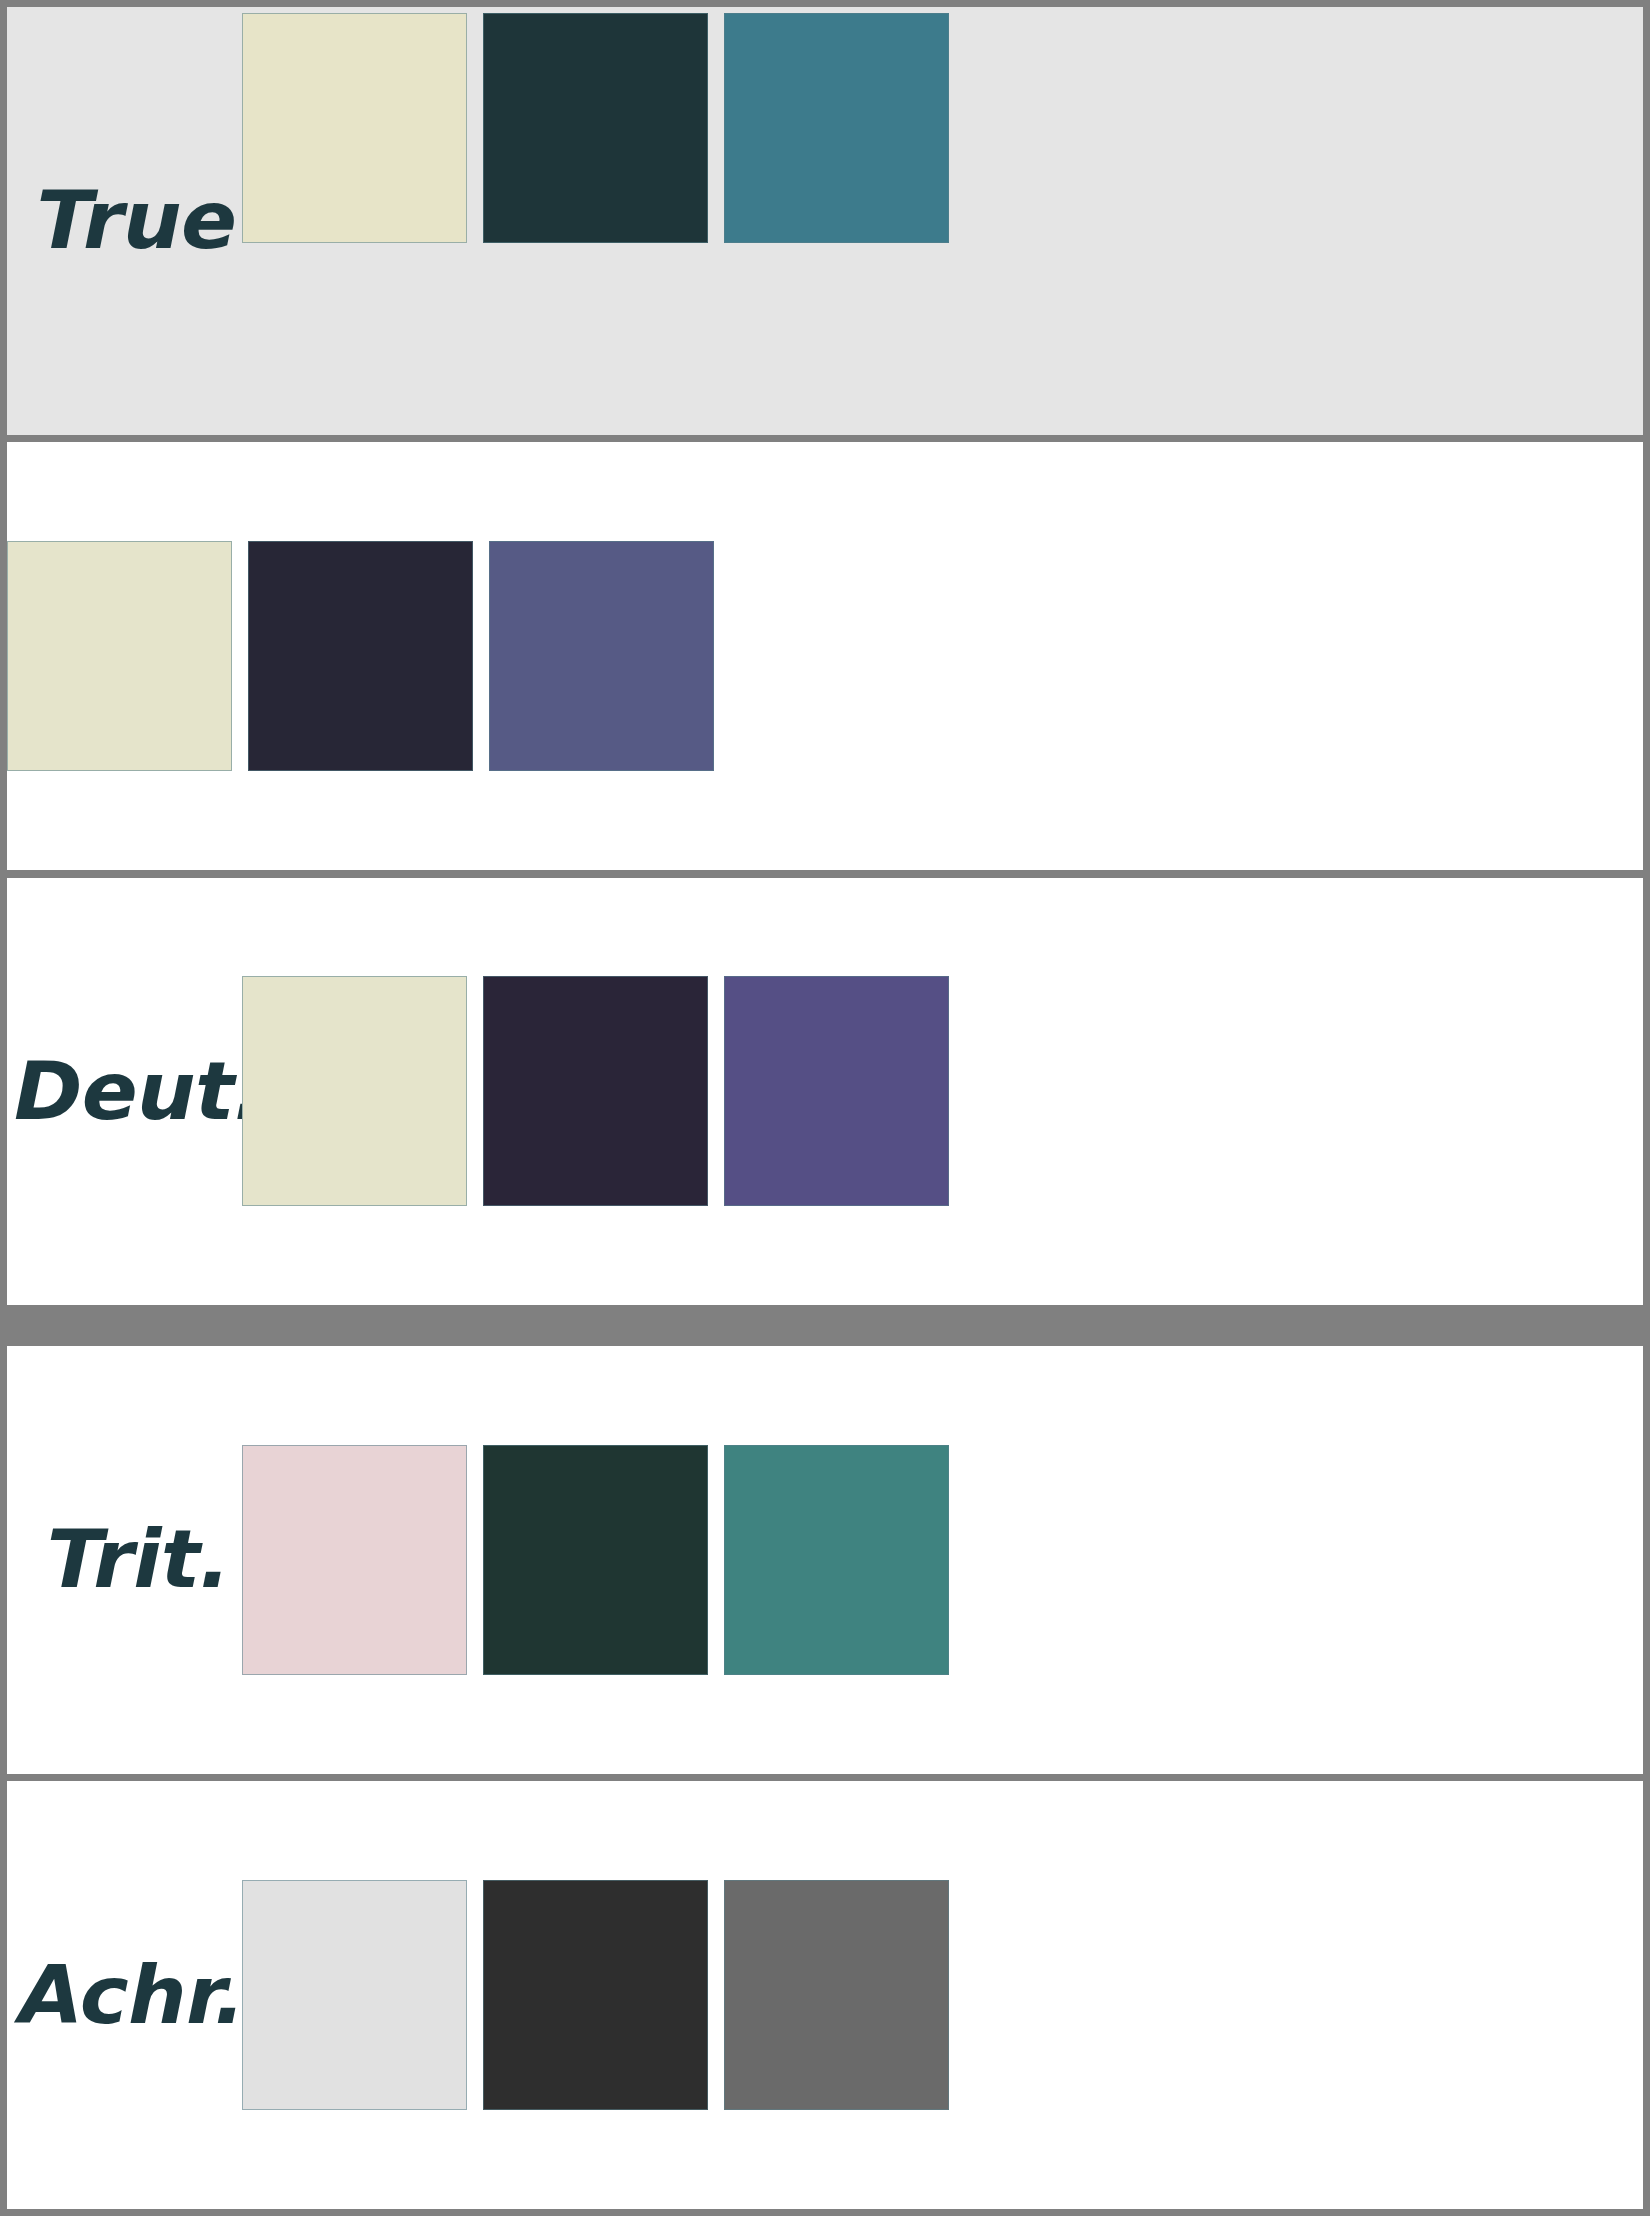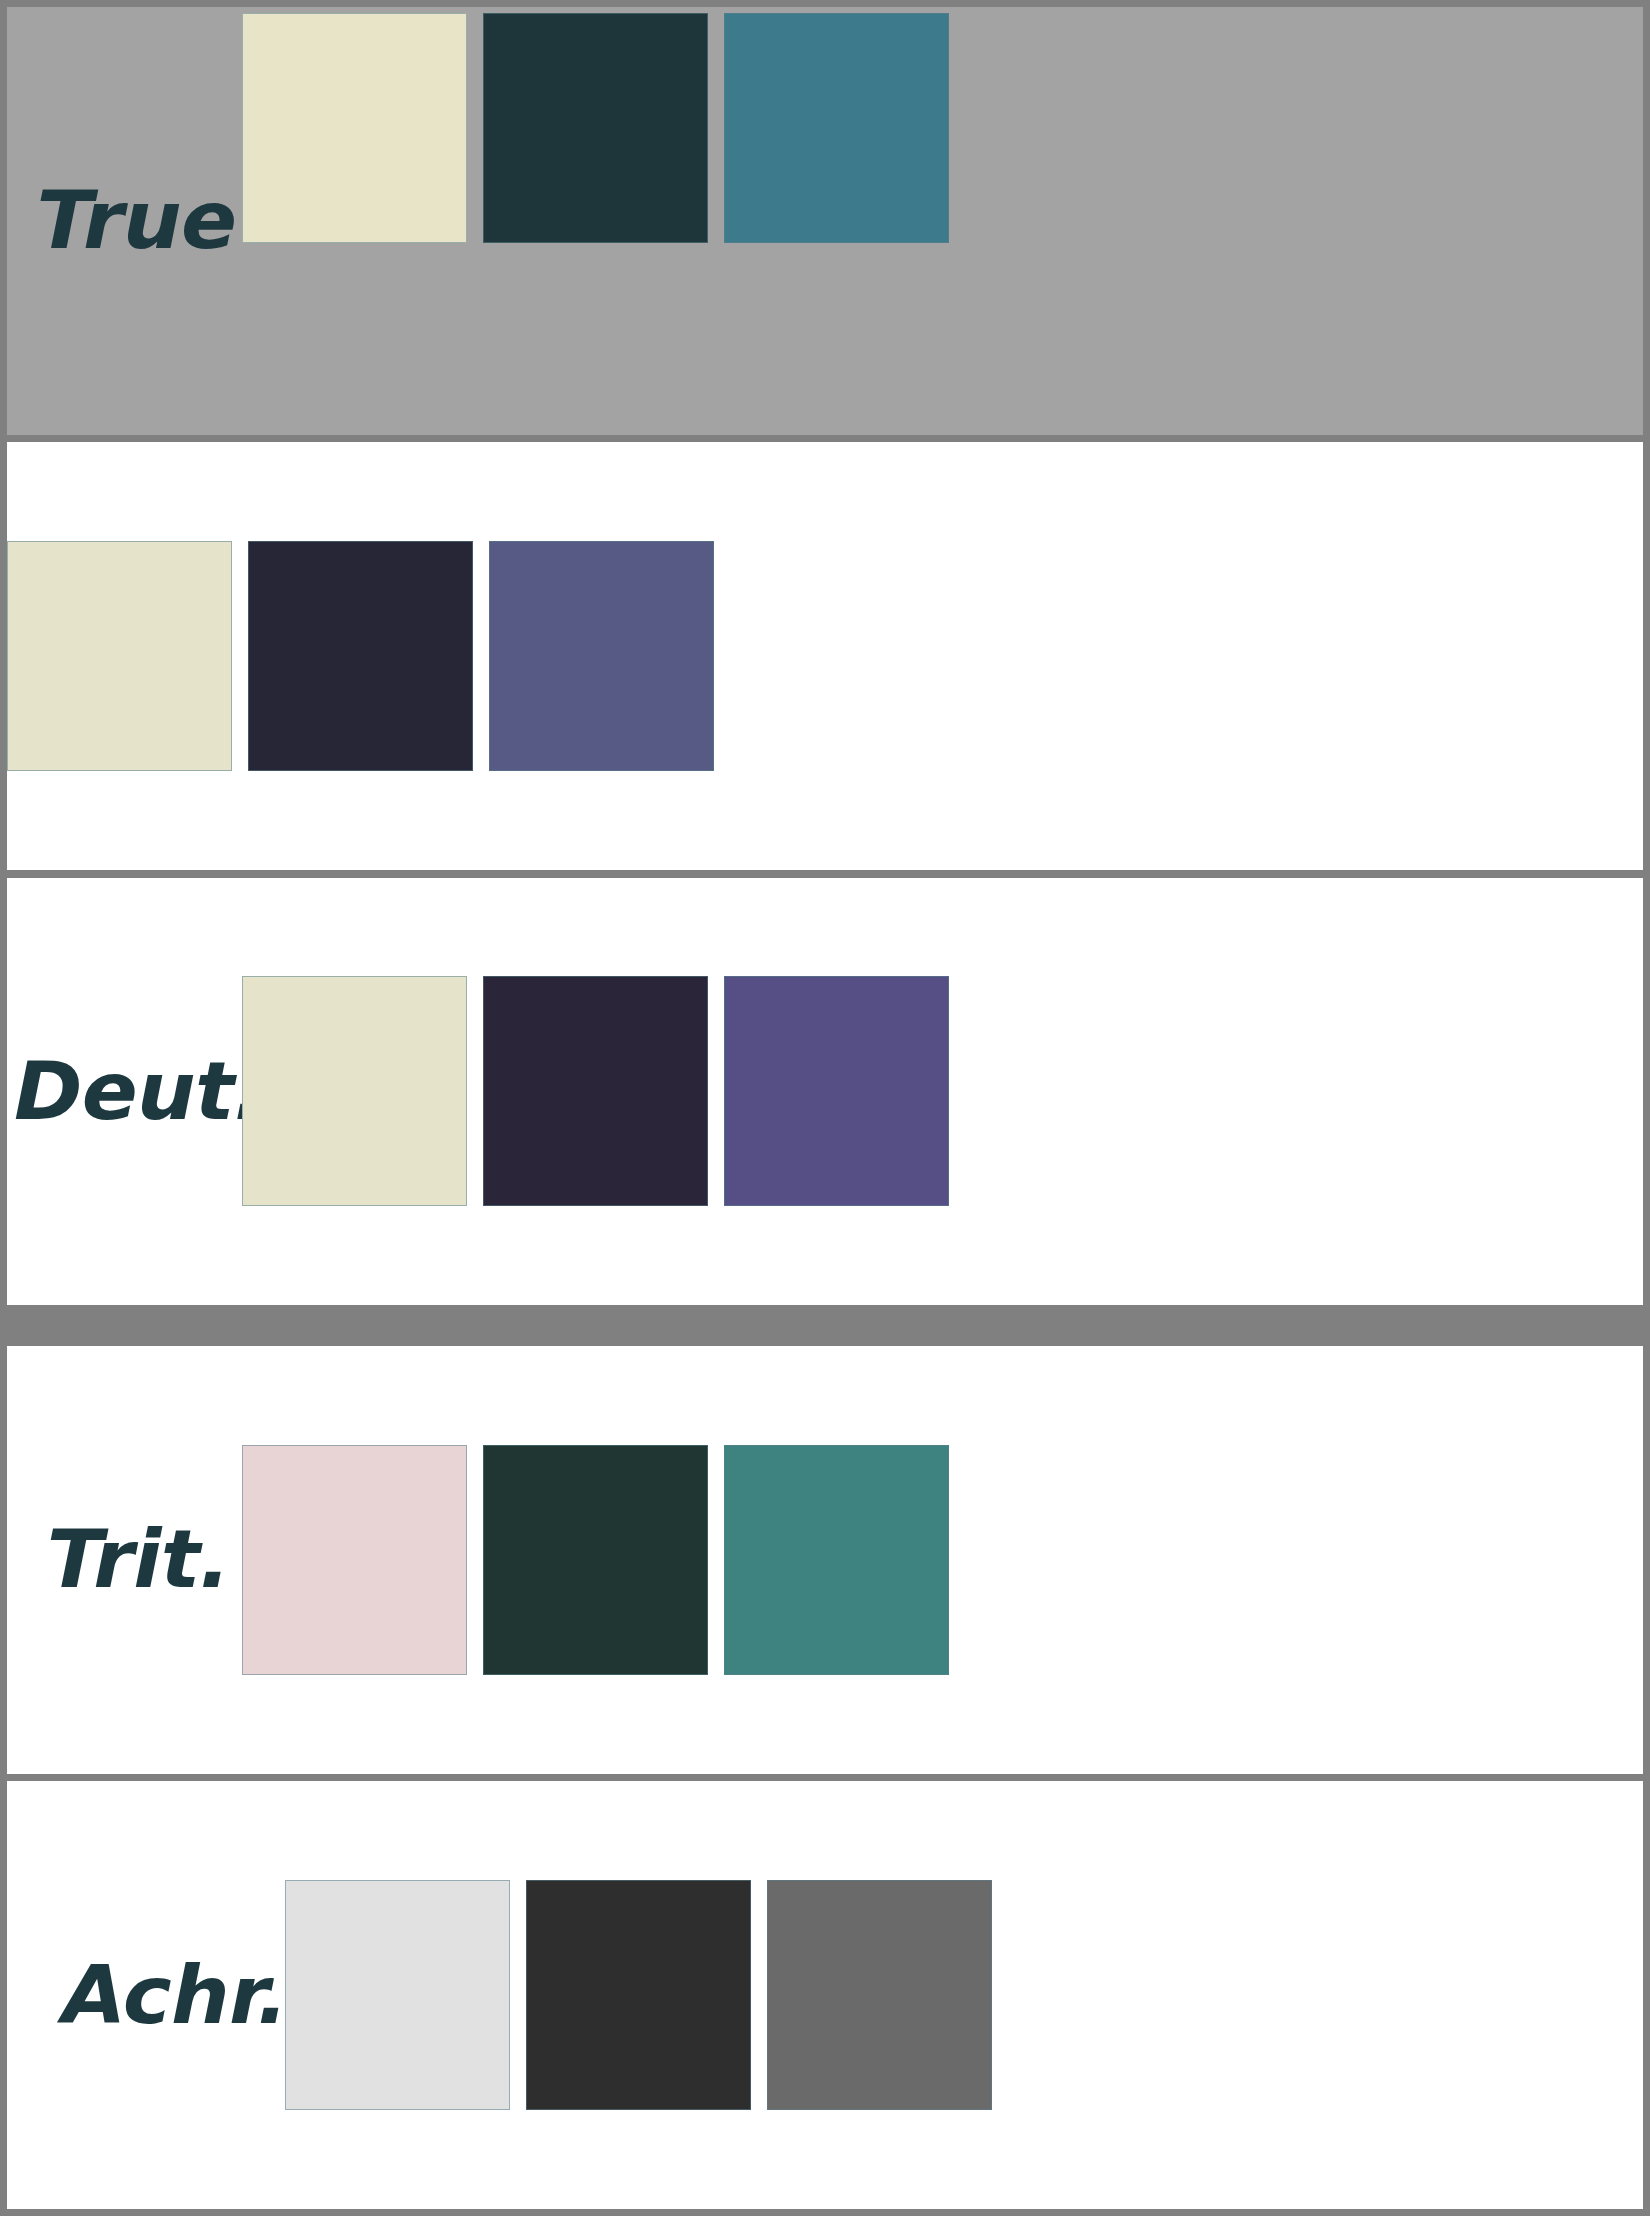--- a/index.html
+++ b/index.html
@@ -92,21 +92,21 @@
   .panel[data-row="1"] .swatch-cell { align-items: center; }
   .panel[data-row="2"] .swatch-cell { align-items: center; }
   .panel[data-row="3"] .swatch-cell { align-items: center; }
   .panel[data-row="4"] .swatch-cell { align-items: center; }
 </style>
 </head>
 <body>
 
 <div class="figure" style="background: rgb(128, 128, 128); border-color: rgb(128, 128, 128);">
 
-  <div class="panel" data-row="0" style="background: #a3a3a3; justify-content: space-between;">
+  <div class="panel" data-row="0" style="background: #e5e5e5; justify-content: space-between;">
     <div class="label-cell">
       <span class="row-label" style="color: rgb(29, 56, 63);">True</span>
     </div>
     <div class="swatch-cell">
       <div class="swatch" style="background-color: rgb(231, 228, 200);"></div>
       <div class="swatch" style="background-color: rgb(30, 53, 57);"></div>
       <div class="swatch" style="background-color: rgb(61, 123, 140);"></div>
     </div>
   </div>
 
@@ -133,21 +133,21 @@
     <div class="label-cell">
       <span class="row-label" style="color: rgb(29, 56, 63);">Trit.</span>
     </div>
     <div class="swatch-cell">
       <div class="swatch" style="background-color: rgb(232, 211, 213);"></div>
       <div class="swatch" style="background-color: rgb(31, 54, 50);"></div>
       <div class="swatch" style="background-color: rgb(63, 131, 128);"></div>
     </div>
   </div>
 
-  <div class="panel" data-row="4" style="background: rgb(255, 255, 255); padding-left: 43px;">
+  <div class="panel" data-row="4" style="background: rgb(255, 255, 255);">
     <div class="label-cell">
       <span class="row-label" style="color: rgb(29, 56, 63);">Achr.</span>
     </div>
     <div class="swatch-cell">
       <div class="swatch" style="background-color: rgb(225, 225, 225);"></div>
       <div class="swatch" style="background-color: rgb(46, 46, 46);"></div>
       <div class="swatch" style="background-color: rgb(106, 106, 106);"></div>
     </div>
   </div>
 

